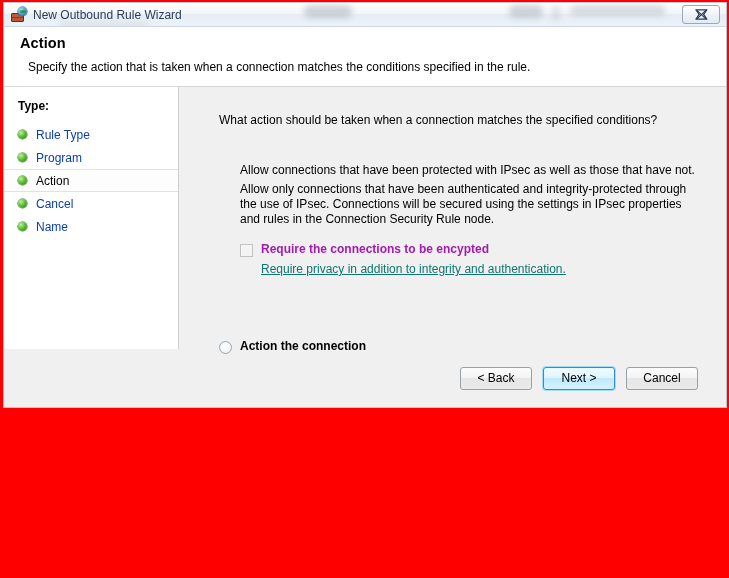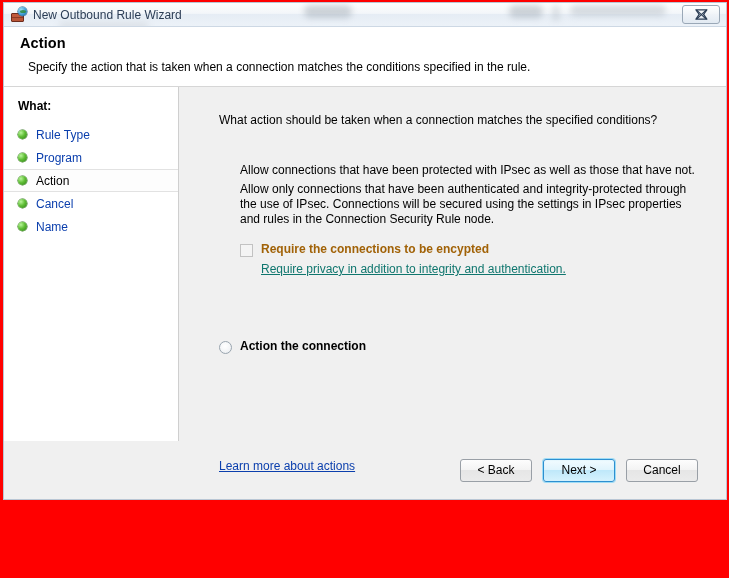--- a/index.html
+++ b/index.html
@@ -11,21 +11,21 @@
   }
   body {
     background: #ff0000;
     padding: 2px 2px 3px 3px;
   }
 
   
   #window {
     position: relative;
     width: 724px;
-    height: 498px;
+    height: 406px;
     background: #f0f0f0;
     border: 1px solid #b9c6d4;
     display: flex;
     flex-direction: column;
     overflow: hidden;
     justify-content: center;
   }
 
   
   #titlebar {
@@ -238,21 +238,21 @@
     width: 13px; height: 13px;
     margin-top: 1px;
     margin-right: 8px;
     border: 1px solid #c2c2c2;
     background: #f4f4f4;
     cursor: default;
   }
   .check-label {
     font-size: 12px;
     font-weight: bold;
-    color: #a16207;
+    color: #a21caf;
     line-height: 13px;
   }
   #encrypt-desc {
     font-size: 12px;
     color: #0f766e;
     margin: 5px 0 0 21px;
     text-decoration: underline;
   }
 
   #block-row { margin-top: 64px; }
@@ -322,21 +322,21 @@
   </div>
 
   <div id="header">
     <div id="header-title">Action</div>
     <div id="header-subtitle">Specify the action that is taken when a connection matches the conditions specified in the rule.</div>
   </div>
 
   <div id="body">
 
     <div id="sidebar">
-      <div id="steps-label">What:</div>
+      <div id="steps-label">Type:</div>
 
       <div class="step">
         <span class="bullet"></span>
         <span class="step-label">Rule Type</span>
       </div>
 
       <div class="step">
         <span class="bullet"></span>
         <span class="step-label">Program</span>
       </div>

